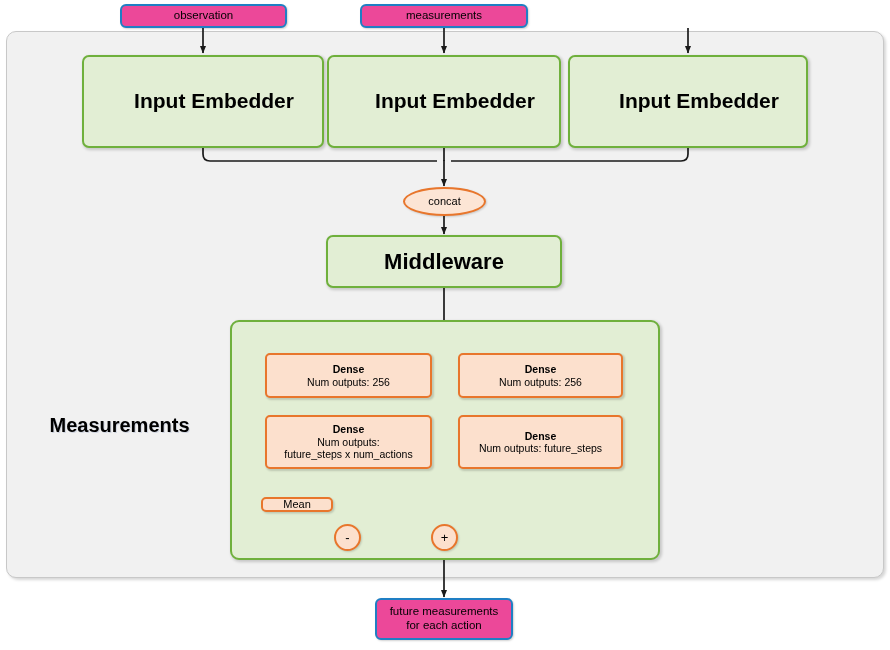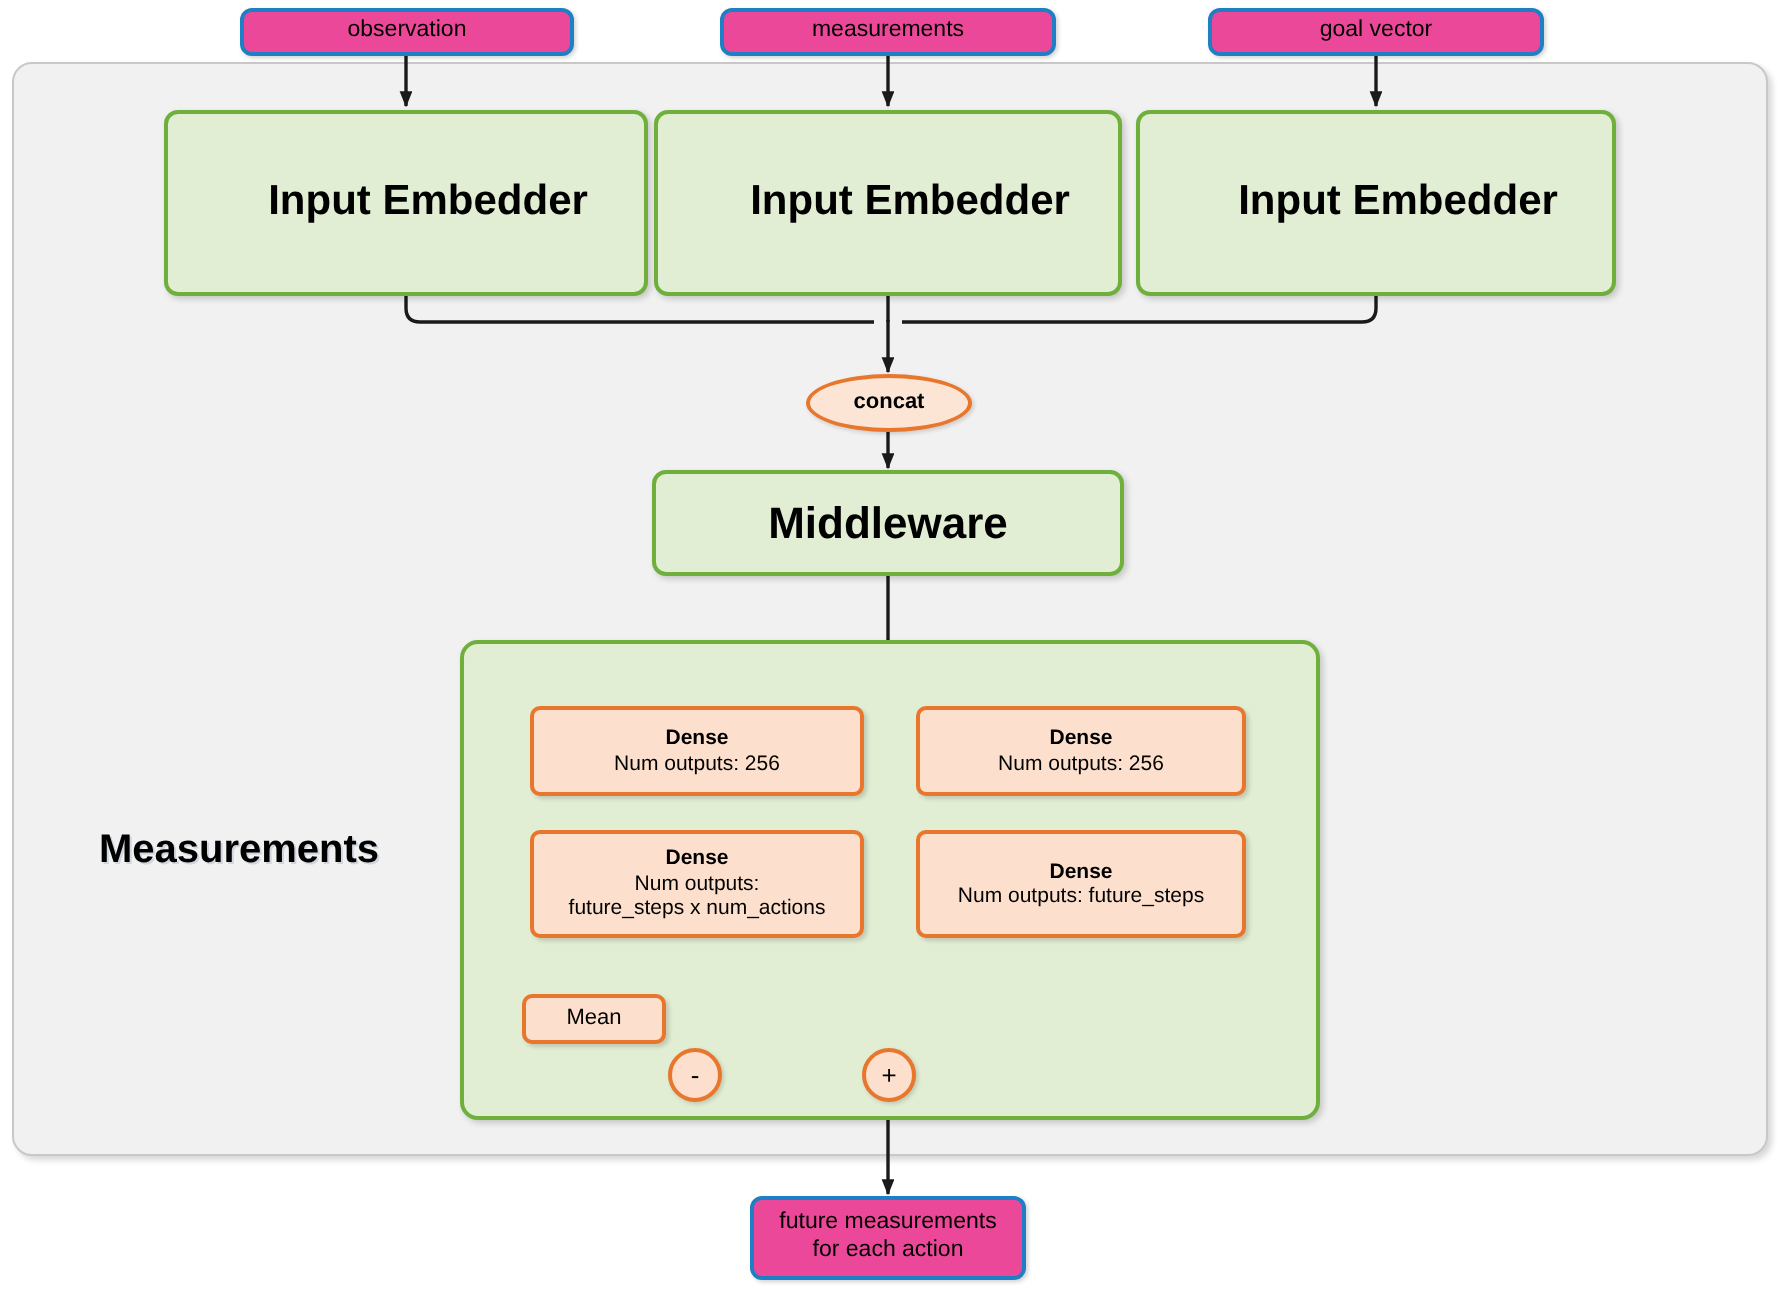--- a/index.html
+++ b/index.html
@@ -102,21 +102,20 @@
     font-size: 13px;
     box-shadow: 1px 1px 2px rgba(0,0,0,0.16);
   }
   .concat {
     background: #fce5d5;
     border: 2.5px solid #e8762c;
     border-radius: 50%;
     color: #000;
     font-size: 11px;
     box-shadow: 1px 1px 2px rgba(0,0,0,0.16);
-    font-weight: bold;
   }
   .edges { position: absolute; left:0; top:0; pointer-events: none; }
 </style>
 </head>
 <body>
 
 <div id="canvas">
 
   <div class="outer-container" style="left:6px; top:31px; width:878px; height:547px;"></div>
 
@@ -170,23 +169,20 @@
       <path d="M444,332 Q444,340 452,340 L532,340 Q540,340 540,348 L540,352"></path>
     </g>
   </svg>
 
   <div class="node io-box" style="left:120px; top:4px; width:167px; height:24px;">
     <span>observation</span>
   </div>
   <div class="node io-box" style="left:360px; top:4px; width:168px; height:24px;">
     <span>measurements</span>
   </div>
-  <div class="node io-box" style="left:604px; top:4px; width:168px; height:24px;">
-    <span>goal vector</span>
-  </div>
 
   <div class="node green-box embedder" style="left:82px; top:55px; width:242px; height:93px;">
     <span>Input Embedder</span>
   </div>
   <div class="node green-box embedder" style="left:327px; top:55px; width:234px; height:93px;">
     <span>Input Embedder</span>
   </div>
   <div class="node green-box embedder" style="left:568px; top:55px; width:240px; height:93px;">
     <span>Input Embedder</span>
   </div>
@@ -217,21 +213,21 @@
 
   <div class="node orange-box" style="left:458px; top:353px; width:165px; height:45px;">
     <span class="l1">Dense</span>
     <span>Num outputs: 256</span>
   </div>
   <div class="node orange-box" style="left:458px; top:415px; width:165px; height:54px;">
     <span class="l1">Dense</span>
     <span>Num outputs: future_steps</span>
   </div>
 
-  <div class="node orange-box" style="left:261px; top:497px; width:72px; height:25px; font-size:11px;">
+  <div class="node orange-box" style="left:261px; top:497px; width:72px; height:15px; font-size:11px;">
     <span>Mean</span>
   </div>
 
   <div class="node op-node" style="left:334px; top:524px; width:27px; height:27px;">
     <span>-</span>
   </div>
   <div class="node op-node" style="left:431px; top:524px; width:27px; height:27px;">
     <span>+</span>
   </div>
 

